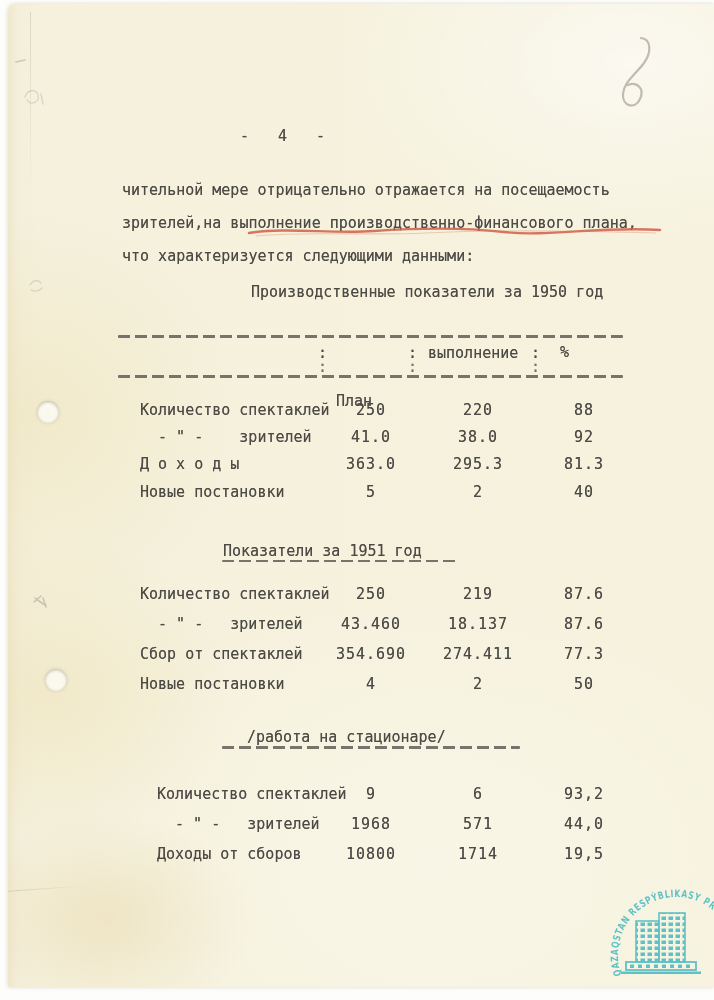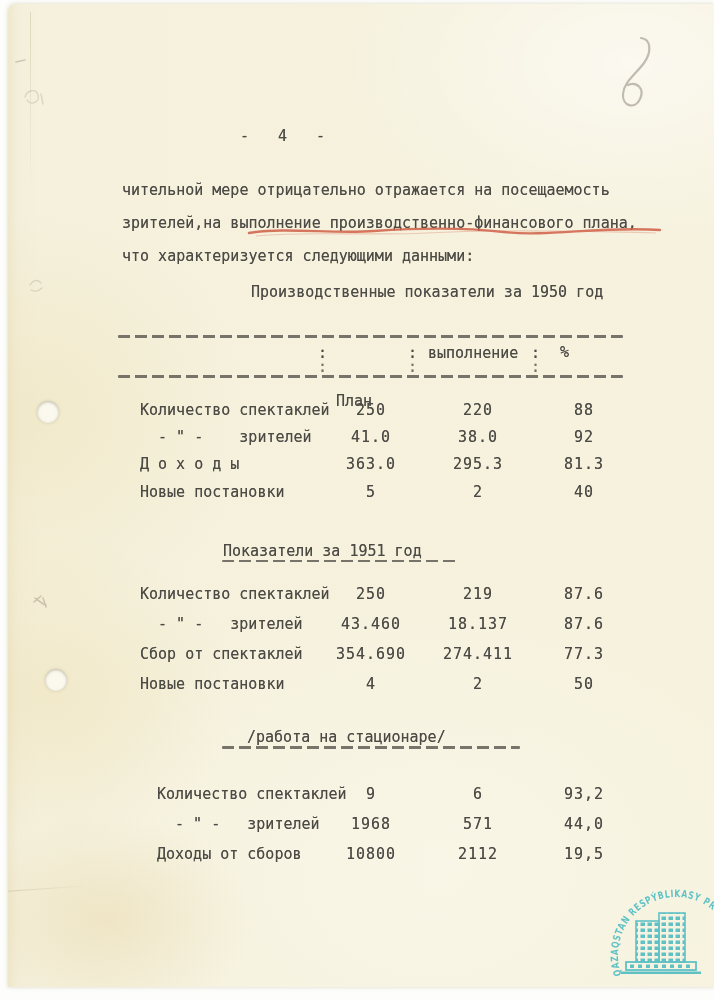--- a/index.html
+++ b/index.html
@@ -153,21 +153,21 @@
     </div>
     <div class="r t52" style="top:810px;">
       <span class="tw lbl">  - " -   зрителей</span>
       <span class="tw cell c1">1968</span>
       <span class="tw cell c2">571</span>
       <span class="tw cell c3">44,0</span>
     </div>
     <div class="r t52" style="top:840px;">
       <span class="tw lbl">Доходы от сборов</span>
       <span class="tw cell c1">10800</span>
-      <span class="tw cell c2">2112</span>
+      <span class="tw cell c2">1714</span>
       <span class="tw cell c3">19,5</span>
     </div>
 
     <svg class="stamp" width="210" height="210" viewBox="0 0 210 210">
       <defs>
         <pattern id="win" width="7" height="6" patternUnits="userSpaceOnUse">
           <rect x="0.5" y="0.5" width="4.5" height="3.5" fill="#3fb7c0"></rect>
         </pattern>
       </defs>
       <g>

